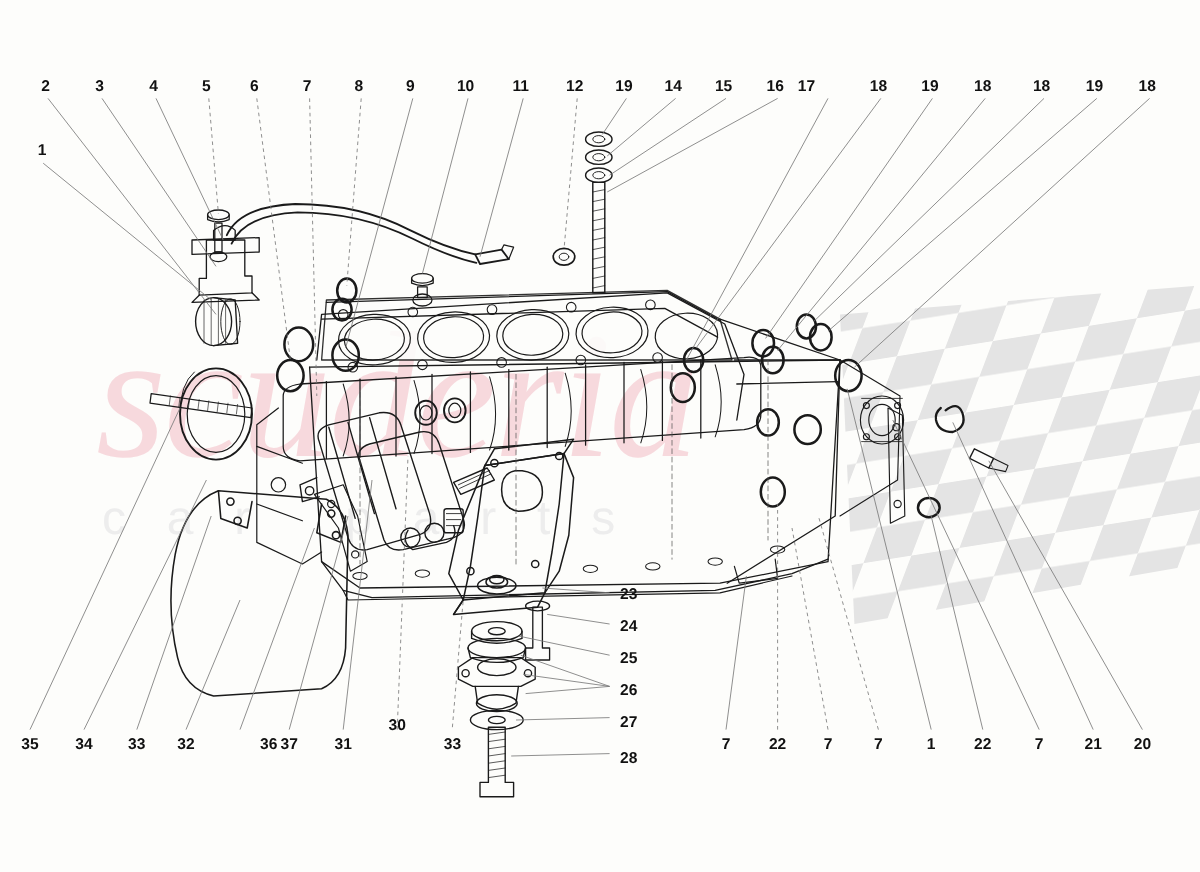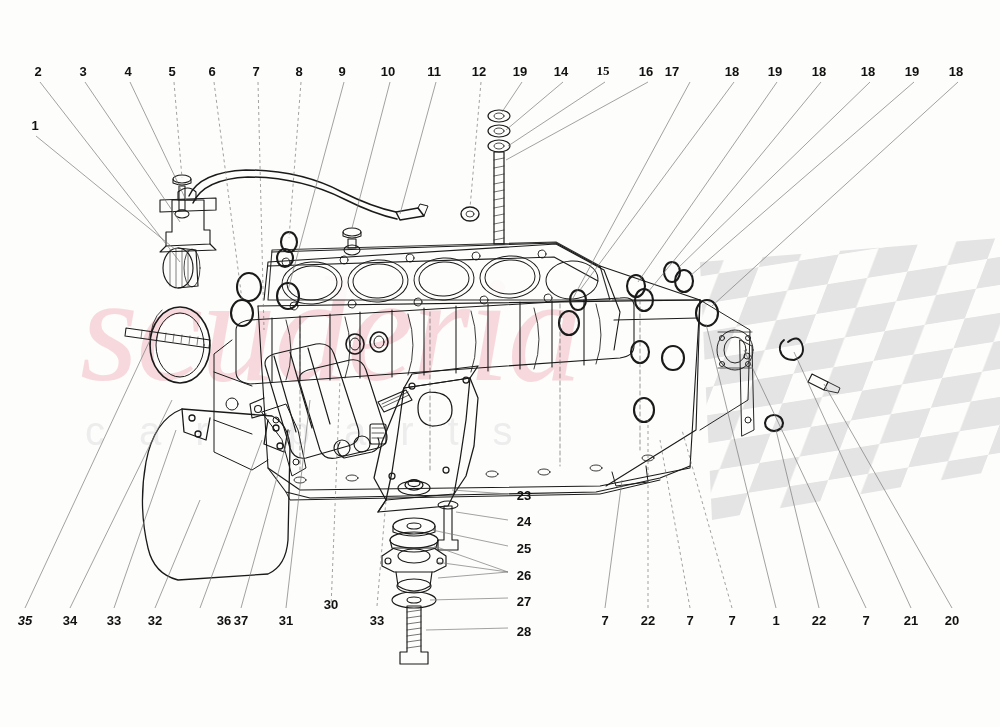--- a/index.html
+++ b/index.html
@@ -468,37 +468,37 @@
       <span class="callout-num" style="left: 172px; top: 71px;">5</span>
       <span class="callout-num" style="left: 212px; top: 71px;">6</span>
       <span class="callout-num" style="left: 256px; top: 71px;">7</span>
       <span class="callout-num" style="left: 299px; top: 71px;">8</span>
       <span class="callout-num" style="left: 342px; top: 71px;">9</span>
       <span class="callout-num" style="left: 388px; top: 71px;">10</span>
       <span class="callout-num" style="left: 434px; top: 71px;">11</span>
       <span class="callout-num" style="left: 479px; top: 71px;">12</span>
       <span class="callout-num" style="left: 520px; top: 71px;">19</span>
       <span class="callout-num" style="left: 561px; top: 71px;">14</span>
-      <span class="callout-num" style="left: 603px; top: 71px; font-family: Liberation Serif, serif;">15</span>
+      <span class="callout-num" style="left: 603px; top: 71px;">15</span>
       <span class="callout-num" style="left: 646px; top: 71px;">16</span>
       <span class="callout-num" style="left: 672px; top: 71px;">17</span>
       <span class="callout-num" style="left: 732px; top: 71px;">18</span>
       <span class="callout-num" style="left: 775px; top: 71px;">19</span>
       <span class="callout-num" style="left: 819px; top: 71px;">18</span>
       <span class="callout-num" style="left: 868px; top: 71px;">18</span>
       <span class="callout-num" style="left: 912px; top: 71px;">19</span>
       <span class="callout-num" style="left: 956px; top: 71px;">18</span>
       <span class="callout-num" style="left: 35px; top: 125px;">1</span>
       <span class="callout-num" style="left: 524px; top: 495px;">23</span>
       <span class="callout-num" style="left: 524px; top: 521px;">24</span>
       <span class="callout-num" style="left: 524px; top: 548px;">25</span>
       <span class="callout-num" style="left: 524px; top: 575px;">26</span>
       <span class="callout-num" style="left: 524px; top: 601px;">27</span>
       <span class="callout-num" style="left: 524px; top: 631px;">28</span>
-      <span class="callout-num" style="left: 25px; top: 620px; font-style: italic;">35</span>
+      <span class="callout-num" style="left: 25px; top: 620px;">35</span>
       <span class="callout-num" style="left: 70px; top: 620px;">34</span>
       <span class="callout-num" style="left: 114px; top: 620px;">33</span>
       <span class="callout-num" style="left: 155px; top: 620px;">32</span>
       <span class="callout-num" style="left: 200px; top: 620px; margin-left: 24px;">36</span>
       <span class="callout-num" style="left: 241px; top: 620px;">37</span>
       <span class="callout-num" style="left: 286px; top: 620px;">31</span>
       <span class="callout-num" style="left: 331px; top: 604px;">30</span>
       <span class="callout-num" style="left: 377px; top: 620px;">33</span>
       <span class="callout-num" style="left: 605px; top: 620px;">7</span>
       <span class="callout-num" style="left: 648px; top: 620px;">22</span>

